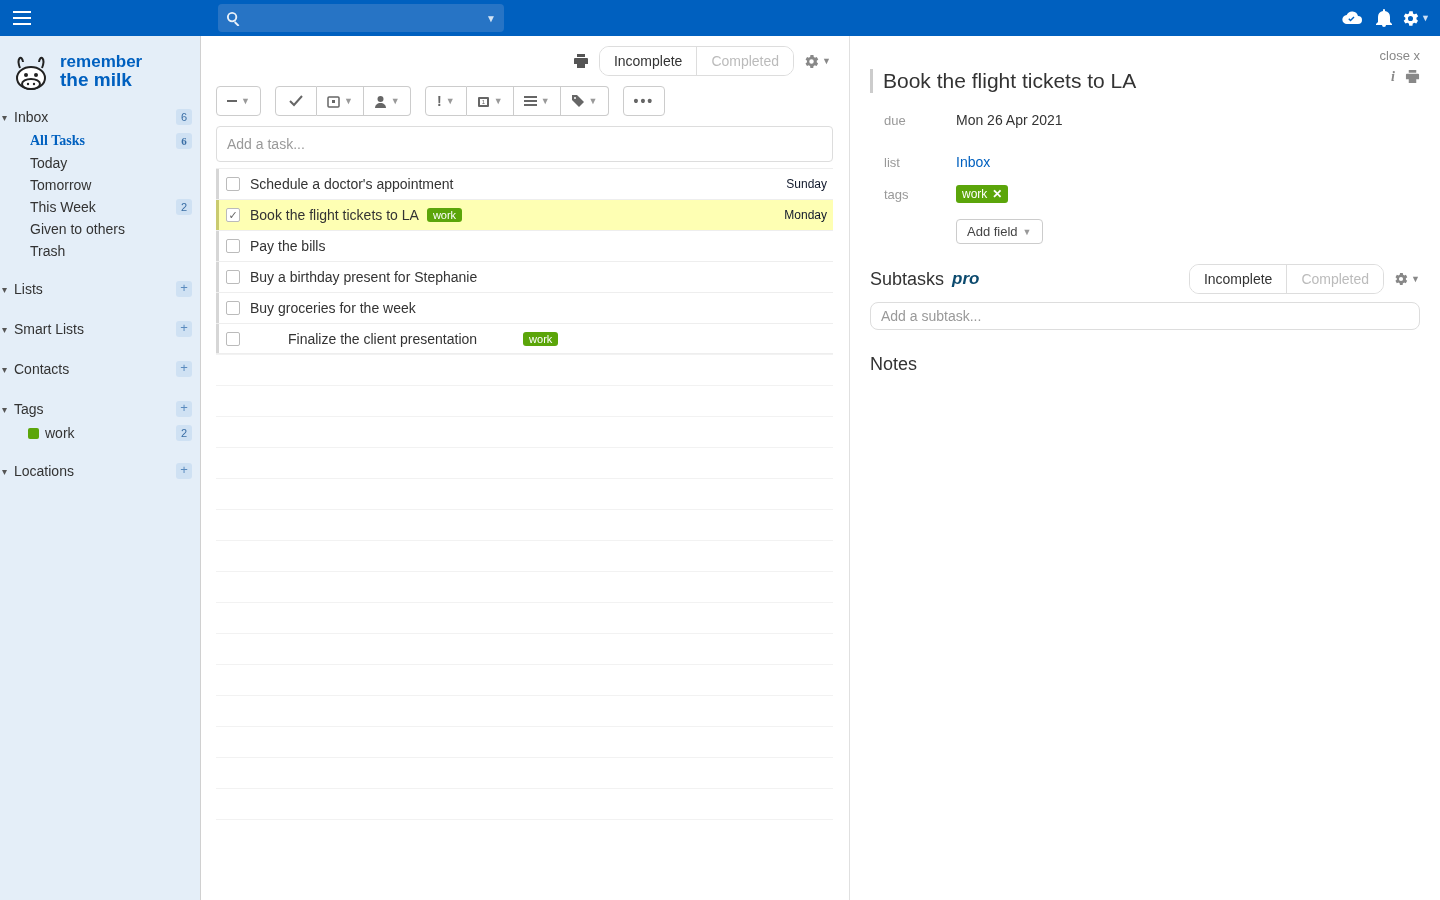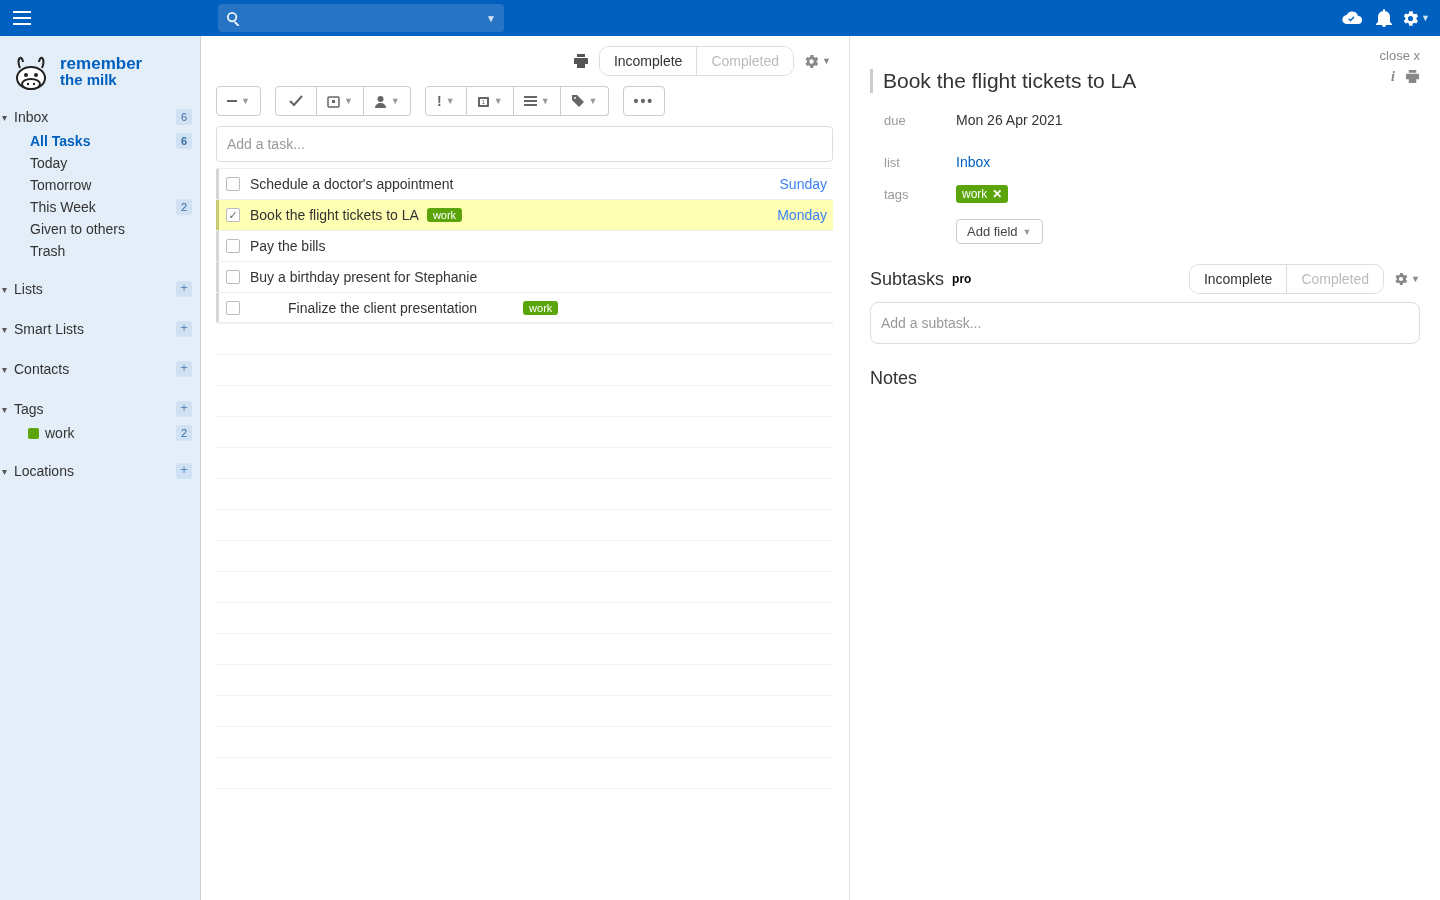--- a/index.html
+++ b/index.html
@@ -15,27 +15,27 @@
 .search-wrap .sdrop { color: #fff; opacity: .8; font-size: 10px; }
 .topbar-spacer { flex: 1; }
 .topicon { width: 32px; height: 28px; display: flex; align-items: center; justify-content: center; cursor: pointer; color:#fff; }
 .topicon .caret { font-size: 9px; margin-left: 2px; color: #cde0f5; }
 
 
 .app { display: flex; height: calc(900px - 36px); }
 .sidebar { width: 200px; background: #e4eef8; padding-top: 8px; overflow-y: auto; }
 .logo { padding: 4px 8px 10px 8px; display:flex; align-items:center; gap:6px; }
 .logo-text { color:#0060bf; font-weight:700; font-size:17px; line-height:1; }
-.logo-text .sub { display:block; font-size:15px; }
+.logo-text .sub { display:block; font-size:19px; }
 .nav-header { display:flex; align-items:center; padding: 4px 8px 4px 14px; font-size:14px; color:#333; cursor:pointer; position:relative; min-height:26px;}
 .nav-header .disc { position:absolute; left:2px; font-size:10px; color:#555; }
 .nav-header .add { margin-left:auto; width:16px; height:16px; border-radius:3px; background:#cfe1f3; color:#5a8bbf; font-size:13px; line-height:14px; text-align:center; }
 .nav-header .badge, .nav-item .badge { margin-left:auto; min-width:16px; height:16px; padding:0 4px; border-radius:3px; background:#cfe1f3; color:#3a6ea5; font-size:11px; line-height:16px; text-align:center; }
 .nav-item { display:flex; align-items:center; padding: 3px 8px 3px 30px; font-size:14px; color:#333; cursor:pointer; min-height:22px;}
-.nav-item.active { color:#0060bf; font-weight:600; }
+.nav-item.active { color:#0060bf; font-weight:600;font-family:Liberation Serif, serif; }
 .nav-item .tag-sq { width:11px; height:11px; background:#5ba50a; border-radius:2px; margin-right:6px; margin-left:-2px; }
 
 
 .main { flex: 1; background:#fff; border-right:1px solid #e0e0e0; min-width:0; padding: 10px 16px 0 16px; position:relative; }
 .main::before { content:""; position:absolute; left:0; top:0; bottom:0; width:1px; background:#d0d0d0; }
 .list-top { display:flex; align-items:center; justify-content:flex-end; gap:0; margin-bottom:10px; padding-right:2px; }
 .list-top .print { margin-right:10px; color:#555; cursor:pointer; }
 .tabbox { display:flex; border:1px solid #ddd; border-radius:10px; overflow:hidden; }
 .tabbox .tab { padding:6px 14px; font-size:14px; cursor:pointer; background:#fff; }
 .tabbox .tab.inactive { color:#bbb; }
@@ -57,21 +57,21 @@
 .add-task::placeholder { color:#999; }
 
 .tasklist { }
 .task { display:flex; align-items:center; min-height:31px; padding:0 6px 0 10px; border-top:1px solid #eee; position:relative; }
 .task:last-child { border-bottom:1px solid #eee;gap:38px; }
 .task .leftbar { position:absolute; left:0; top:0; bottom:0; width:3px; background:#d6d6d6; }
 .task .cb { width:14px; height:14px; border:1px solid #bbb; border-radius:2px; margin-right:10px; display:flex; align-items:center; justify-content:center; cursor:pointer; background:#fff; }
 .task .cb.checked::after { content:"✓"; font-size:11px; color:#666; }
 .task .title { font-size:14px; }
 .task .tag { margin-left:8px; background:#5ba50a; color:#fff; font-size:11px; padding:1px 6px; border-radius:3px; }
-.task .due { margin-left:auto; color:#3b82f6; font-size:14px; }
+.task .due { margin-left:auto; color:#0f172a; font-size:12px; }
 .task.selected { background:#feffb3; }
 .task.selected .leftbar { background:#c9ca6f; }
 
 .spacer-rows { }
 .spacer-row { height:31px; border-top:1px solid #f2f2f2; }
 
 
 .detail { width: 590px; background:#fff; padding: 12px 20px 0 20px; overflow-y:auto; }
 .detail-top { display:flex; justify-content:flex-end; color:#888; font-size:13px; margin-bottom:6px; }
 .detail-top .close { cursor:pointer; }
@@ -85,23 +85,23 @@
 .field-label { width:72px; color:#999; font-size:13px; }
 .field-value { font-size:14px; }
 .field-value.link { color:#0060bf; cursor:pointer; }
 .field-tag { background:#5ba50a; color:#fff; font-size:12px; padding:2px 6px; border-radius:3px; display:inline-flex; align-items:center; gap:5px; }
 .field-tag .x { font-weight:bold; cursor:pointer; }
 .add-field-btn { margin-top:6px; margin-left:72px; border:1px solid #ccc; border-radius:4px; padding:4px 10px; font-size:13px; background:#fff; cursor:pointer; display:inline-flex; align-items:center; gap:5px; color:#444; }
 .add-field-btn .caret { font-size:9px; color:#999; }
 
 .section-head { display:flex; align-items:center; margin-top:10px; margin-bottom:8px; }
 .section-head h3 { font-size:18px; font-weight:500; }
-.pro-badge { color:#000000; font-weight:700; font-size:12px; margin-left:8px; }
+.pro-badge { color:#0c4a6e; font-weight:700; font-style:italic; font-size:17px; margin-left:8px; }
 .section-head .spacer { flex:1; }
-.sub-input, .note-input { width:100%; height:42px; border:1px solid #ddd; border-radius:8px; padding:0 10px; font-size:14px; outline:none; }
+.sub-input, .note-input { width:100%; height:28px; border:1px solid #ddd; border-radius:8px; padding:0 10px; font-size:14px; outline:none; }
 .sub-input::placeholder, .note-input::placeholder { color:#999; }
 .note-row { display:flex; gap:8px; align-items:flex-start; }
 .avatar { width:30px; height:30px; background:#f1d7f1; border-radius:3px; display:flex; align-items:center; justify-content:center; }
 .avatar-inner { width:18px; height:18px; background:#c832c8; clip-path: polygon(50% 0, 90% 25%, 100% 100%, 0 100%, 10% 25%); }
 
 svg { display:block; }
 </style>
 </head>
 <body>
 
@@ -339,20 +339,25 @@
           <span class="title">Pay the bills</span>
         </div>
         <div class="task">
           <span class="leftbar"></span>
           <span class="cb"></span>
           <span class="title">Buy a birthday present for Stephanie</span>
         </div>
         <div class="task">
           <span class="leftbar"></span>
           <span class="cb"></span>
+          <span class="title">Buy groceries for the week</span>
+        </div>
+        <div class="task">
+          <span class="leftbar"></span>
+          <span class="cb"></span>
           <span class="title">Finalize the client presentation</span>
           <span class="tag">work</span>
         </div>
       </div>
     <div class="spacer-rows" id="spacer-rows">
         <div class="spacer-row"></div>
         <div class="spacer-row"></div>
         <div class="spacer-row"></div>
         <div class="spacer-row"></div>
         <div class="spacer-row"></div>

